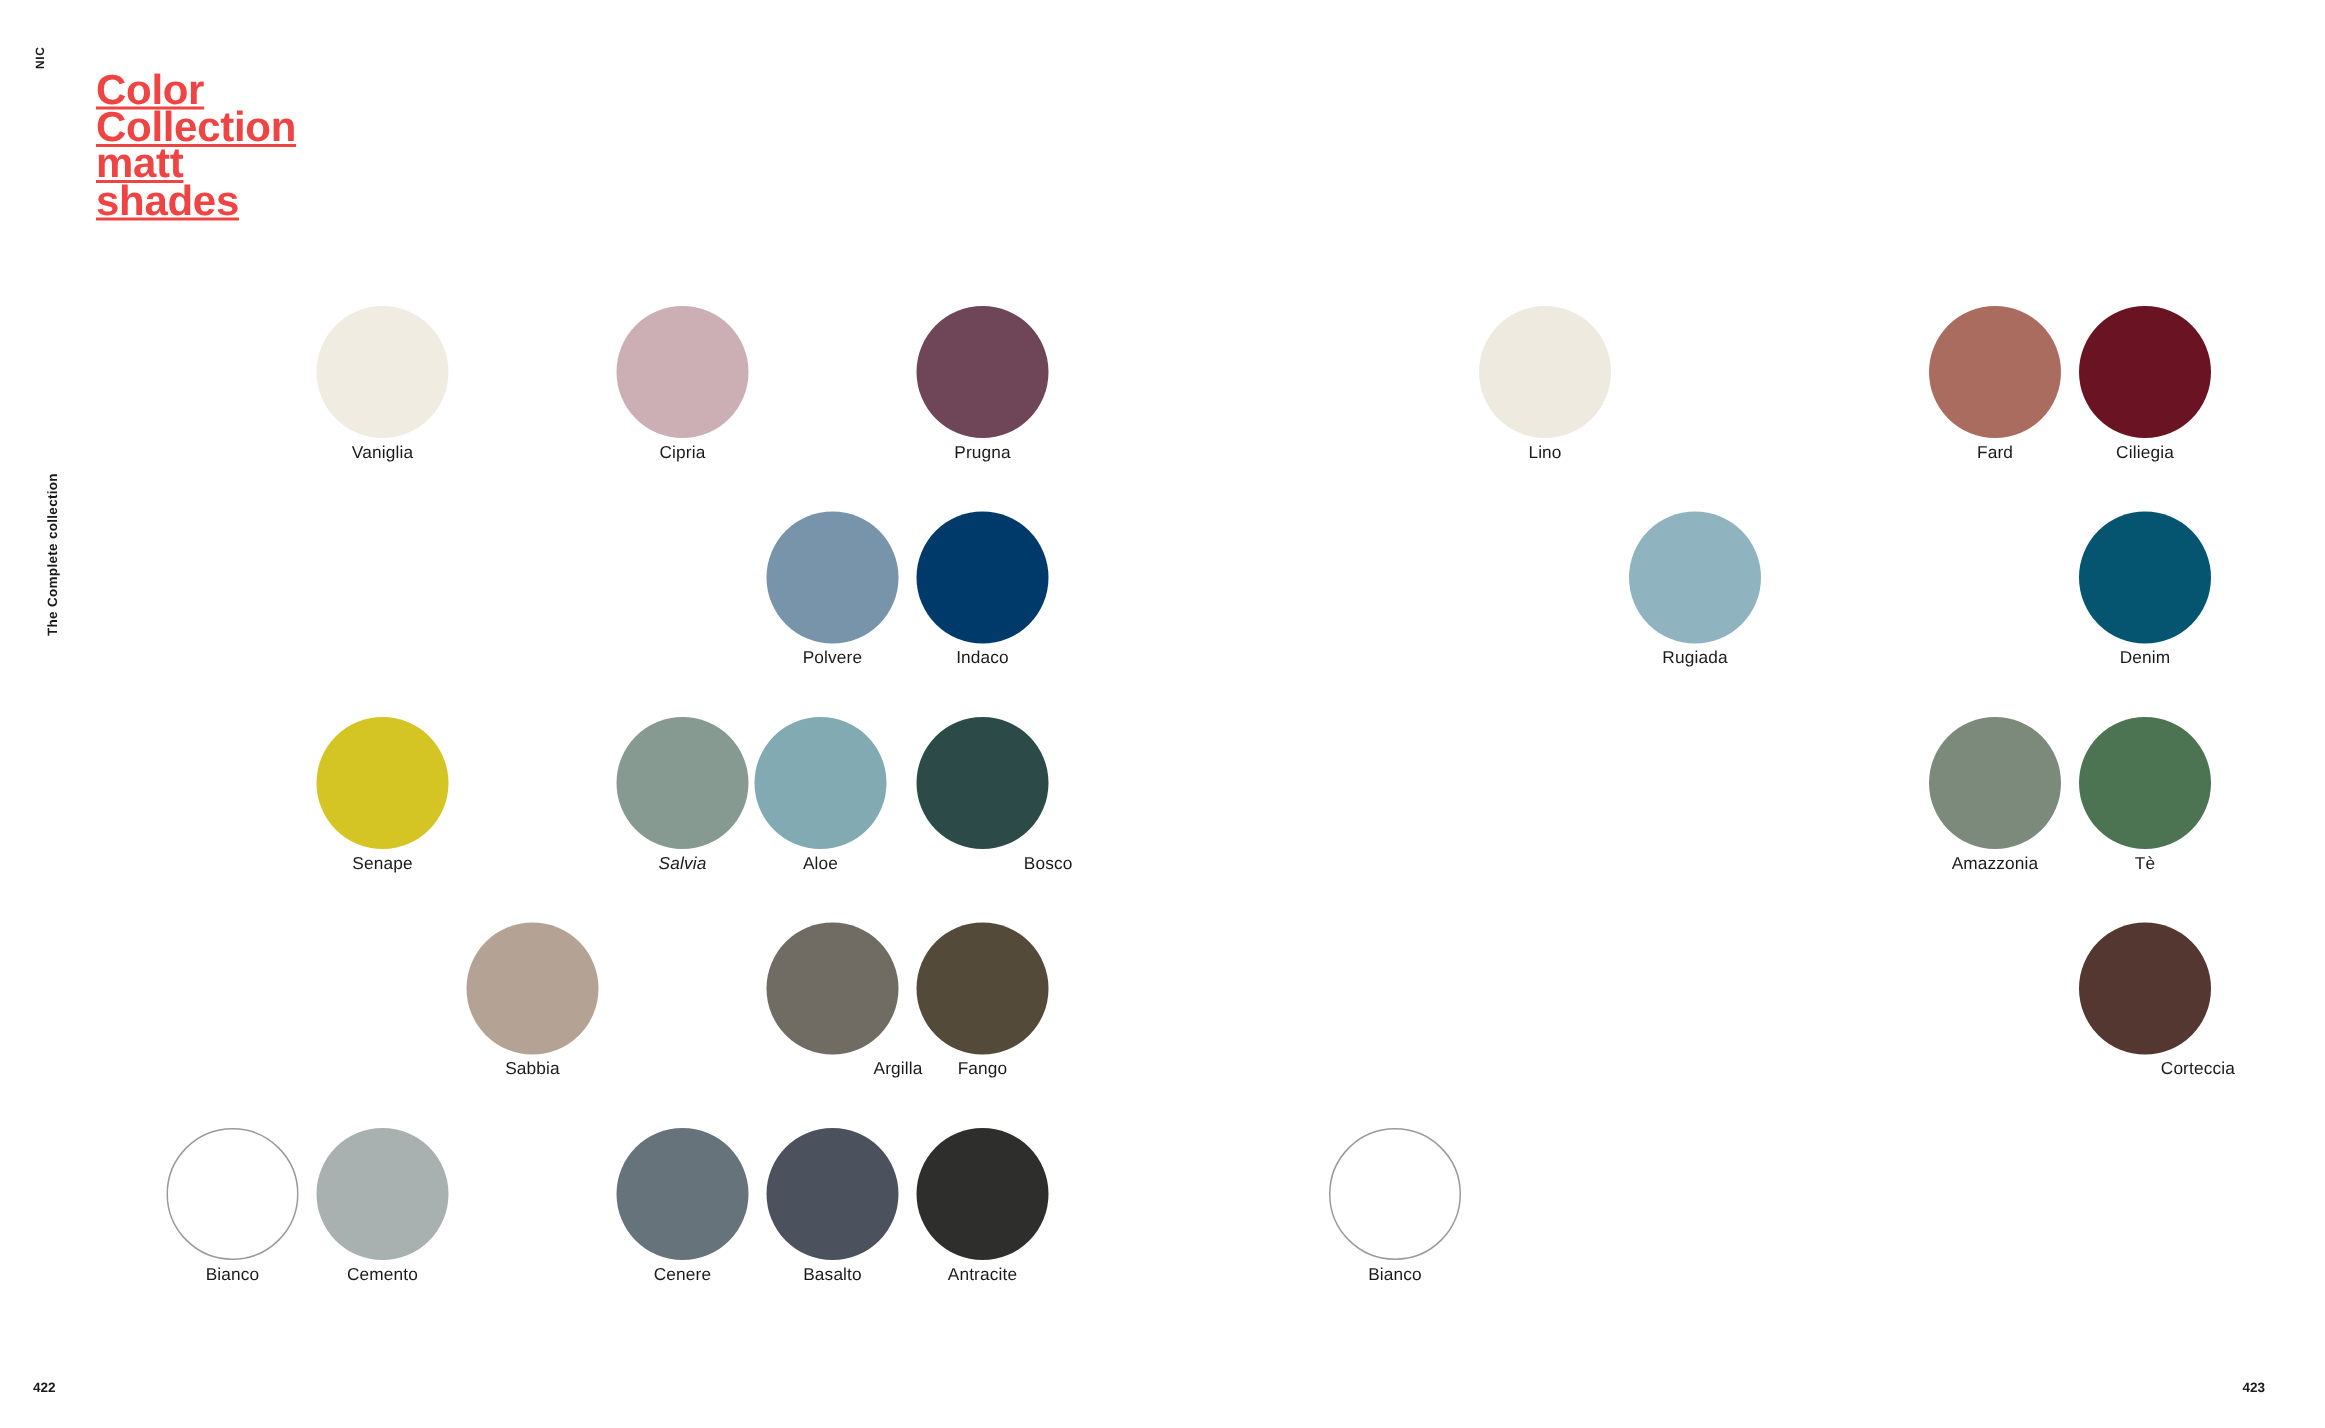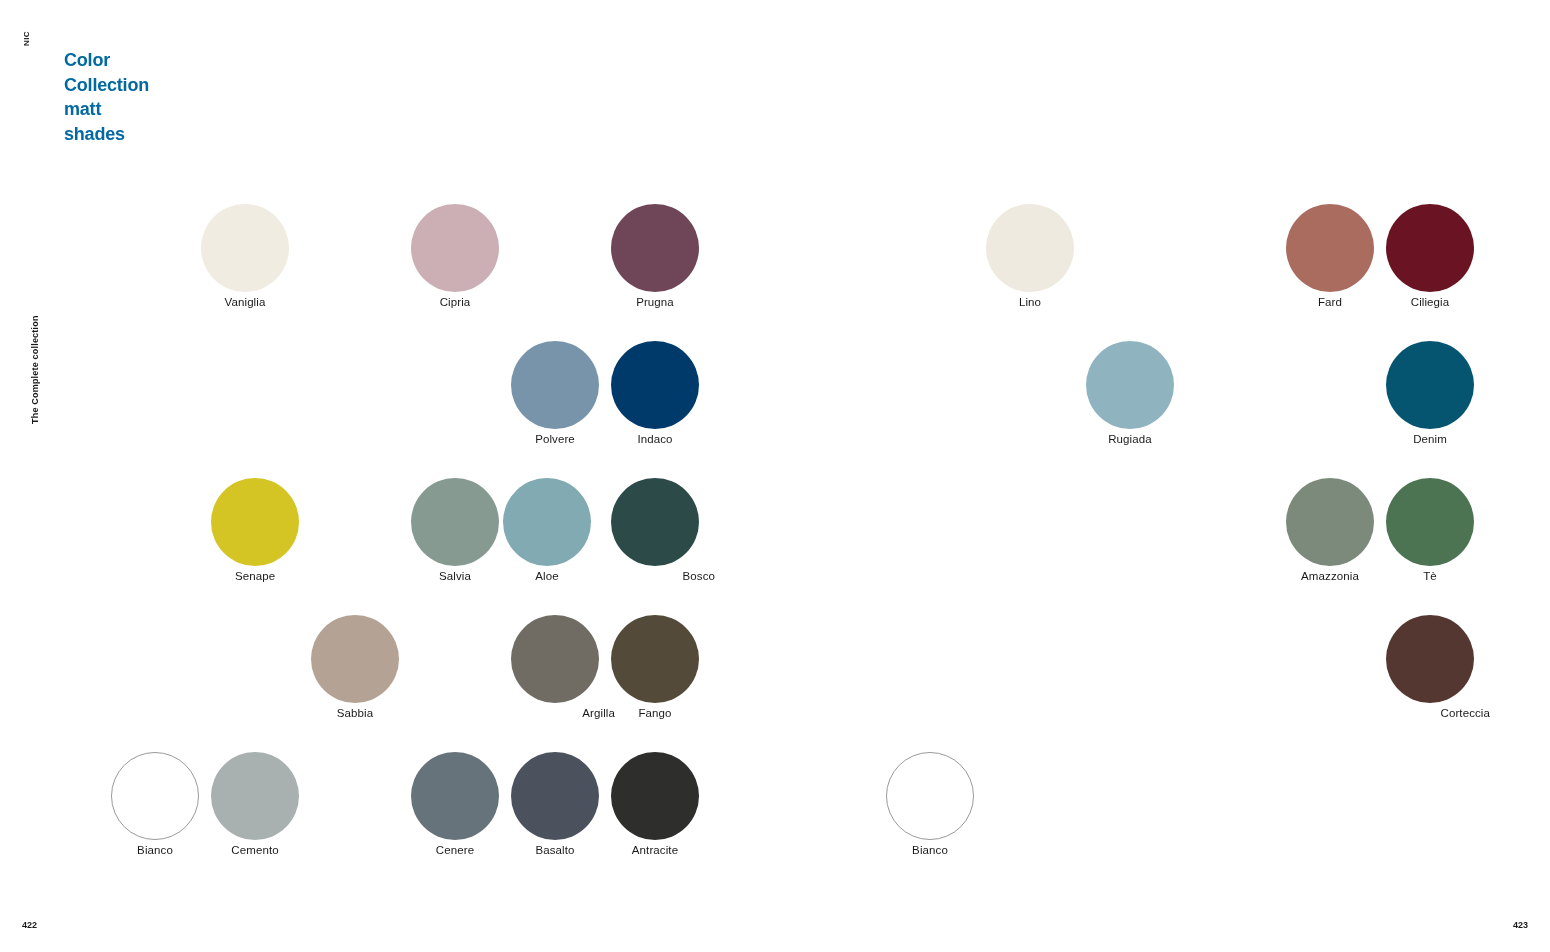--- a/index.html
+++ b/index.html
@@ -52,26 +52,27 @@
     color: #1a1a1a;
     transform: rotate(-90deg);
     transform-origin: left top;
     white-space: nowrap;
   }
 
   
   .title {
     position: absolute;
     top: 48px;
-    font-size: 18px;
+    font-size: 28px;
     line-height: 24.5px;
     font-weight: 700;
     letter-spacing: -0.2px;
-    color: #0369a1;
+    color: #ef4444;
     white-space: pre-line;
+    text-decoration: underline;
   }
   .title-left  { left: 64px; }
 
   
   .grid {
     position: absolute;
     top: 200px;
   }
   .grid-left  { left: 40px;  width: 700px; }
   .grid-right { left: 40px;  width: 700px; }
@@ -115,41 +116,41 @@
 
   
   .folio {
     position: absolute;
     bottom: 22px;
     font-size: 9px;
     font-weight: 700;
     color: #1a1a1a;
   }
   .folio-left  { left: 22px; }
-  .folio-right { right: 22px; }
+  .folio-right { right: 40px; }
 </style>
 </head>
 <body>
 
 <div class="spread">
 
   <div class="page page-left">
 
     <div class="brand-mark">NIC</div>
 
     <div class="side-rule">The Complete collection</div>
 
     <div class="title title-left">Color
 Collection
 matt
 shades</div>
 
     <div class="grid grid-left">
         <div class="grid-row">
-          <div class="cell" style="left: 145px;">
+          <div class="cell" style="left: 155px;">
             <div class="dot-wrap">
               <div class="dot" style="background: rgb(241, 236, 226);"></div>
             </div>
             <div class="swatch-label">Vaniglia</div>
           </div>
           <div class="cell" style="left: 355px;">
             <div class="dot-wrap">
               <div class="dot" style="background: rgb(203, 175, 180);"></div>
             </div>
             <div class="swatch-label">Cipria</div>
@@ -175,21 +176,21 @@
             <div class="swatch-label">Indaco</div>
           </div>
         </div>
         <div class="grid-row">
           <div class="cell" style="left: 155px;">
             <div class="dot-wrap">
               <div class="dot" style="background: rgb(212, 196, 36);"></div>
             </div>
             <div class="swatch-label">Senape</div>
           </div>
-          <div class="cell" style="left: 355px;">
+          <div class="cell" style="left: 355px; font-style: italic;">
             <div class="dot-wrap">
               <div class="dot" style="background: rgb(135, 154, 146);"></div>
             </div>
             <div class="swatch-label">Salvia</div>
           </div>
           <div class="cell" style="left: 447px;">
             <div class="dot-wrap">
               <div class="dot" style="background: rgb(130, 170, 178);"></div>
             </div>
             <div class="swatch-label">Aloe</div>

